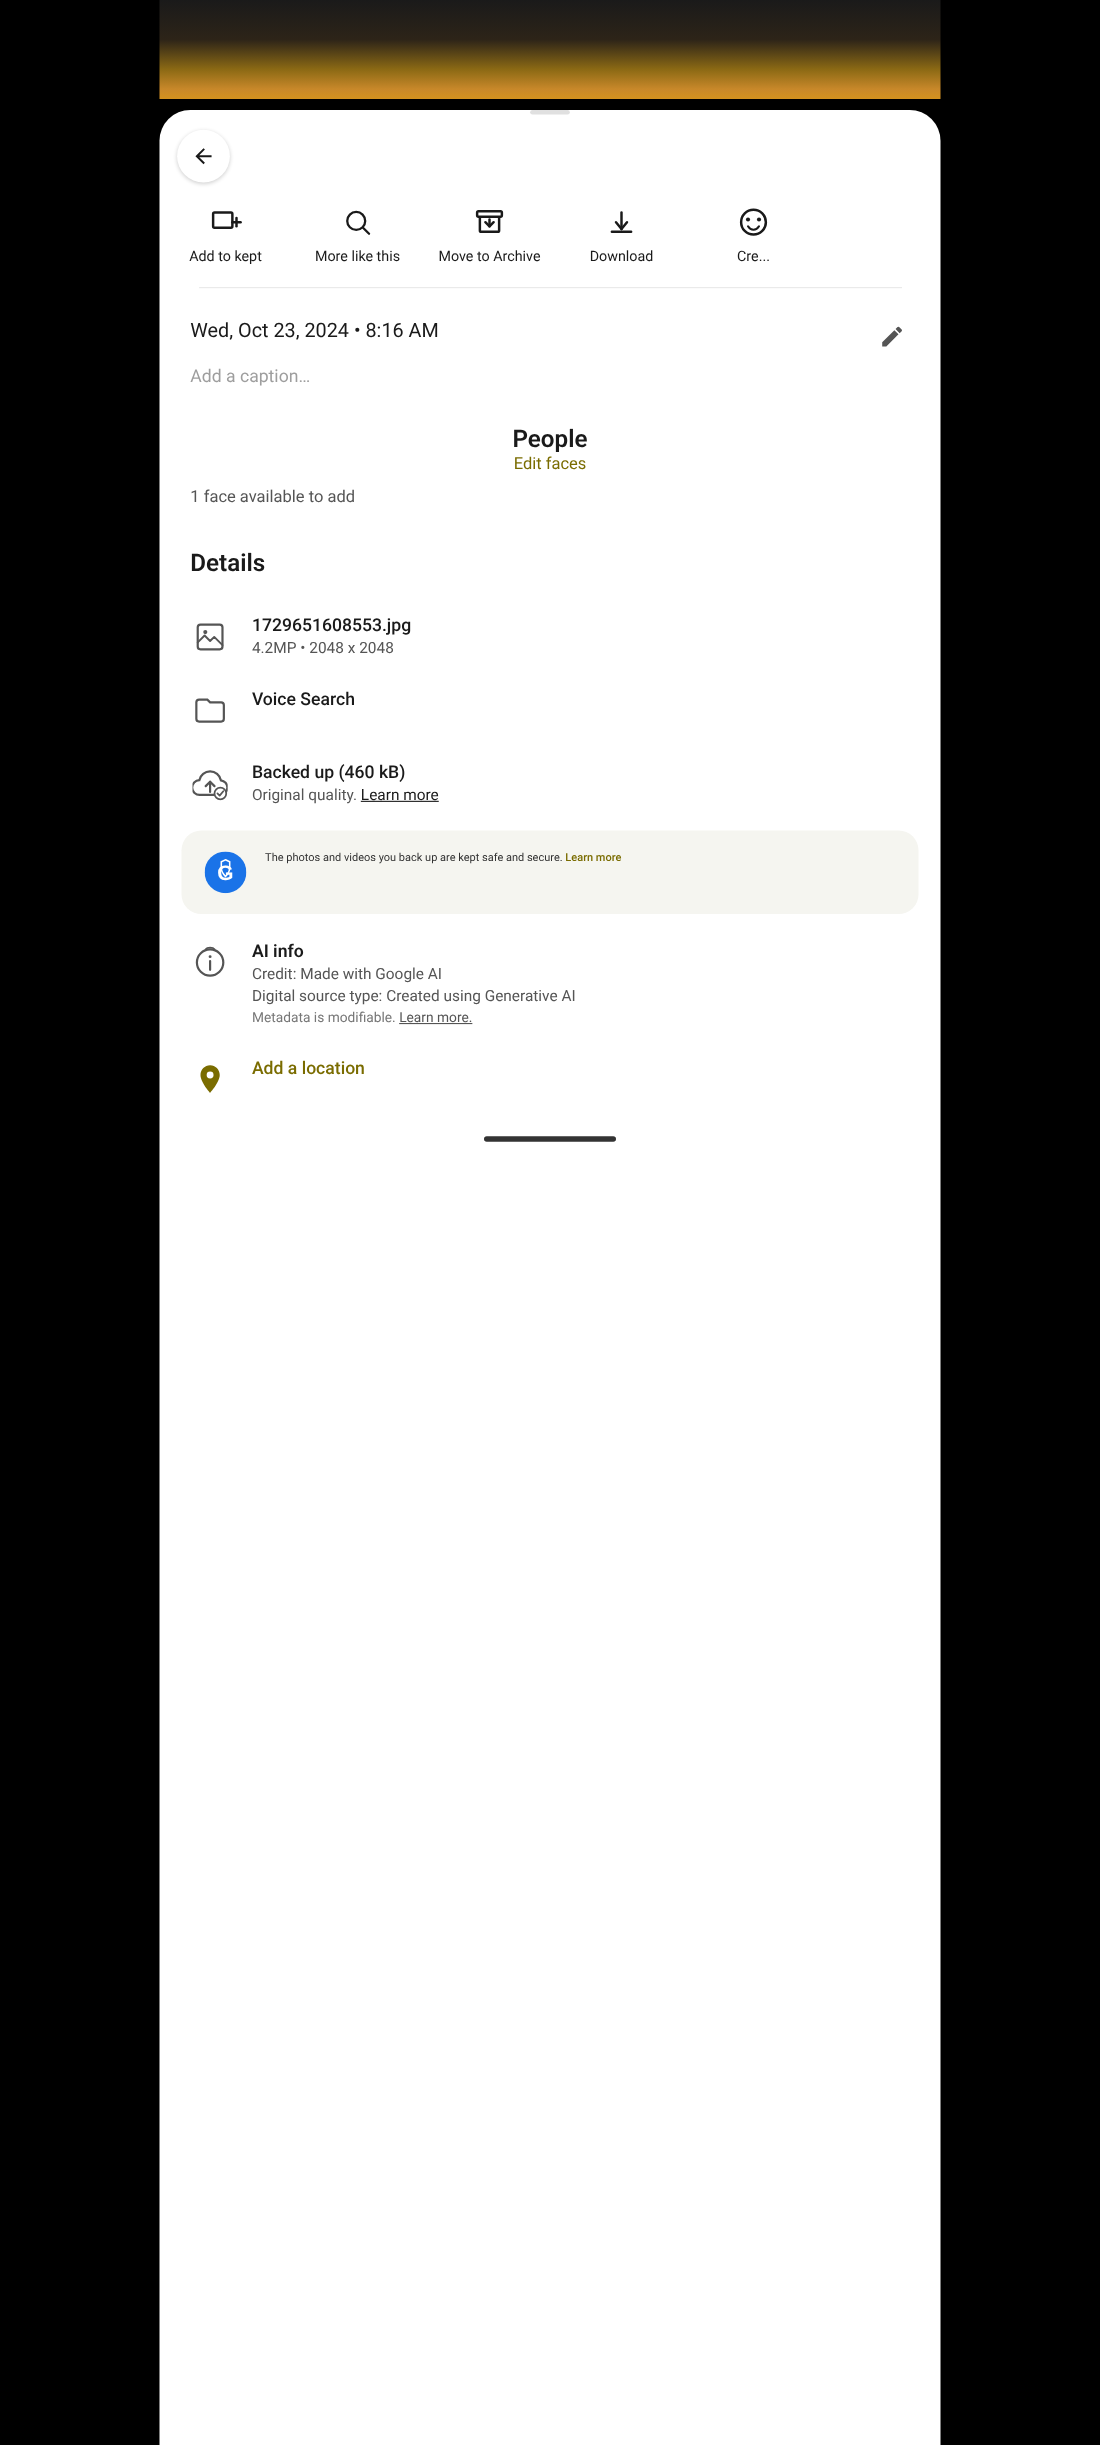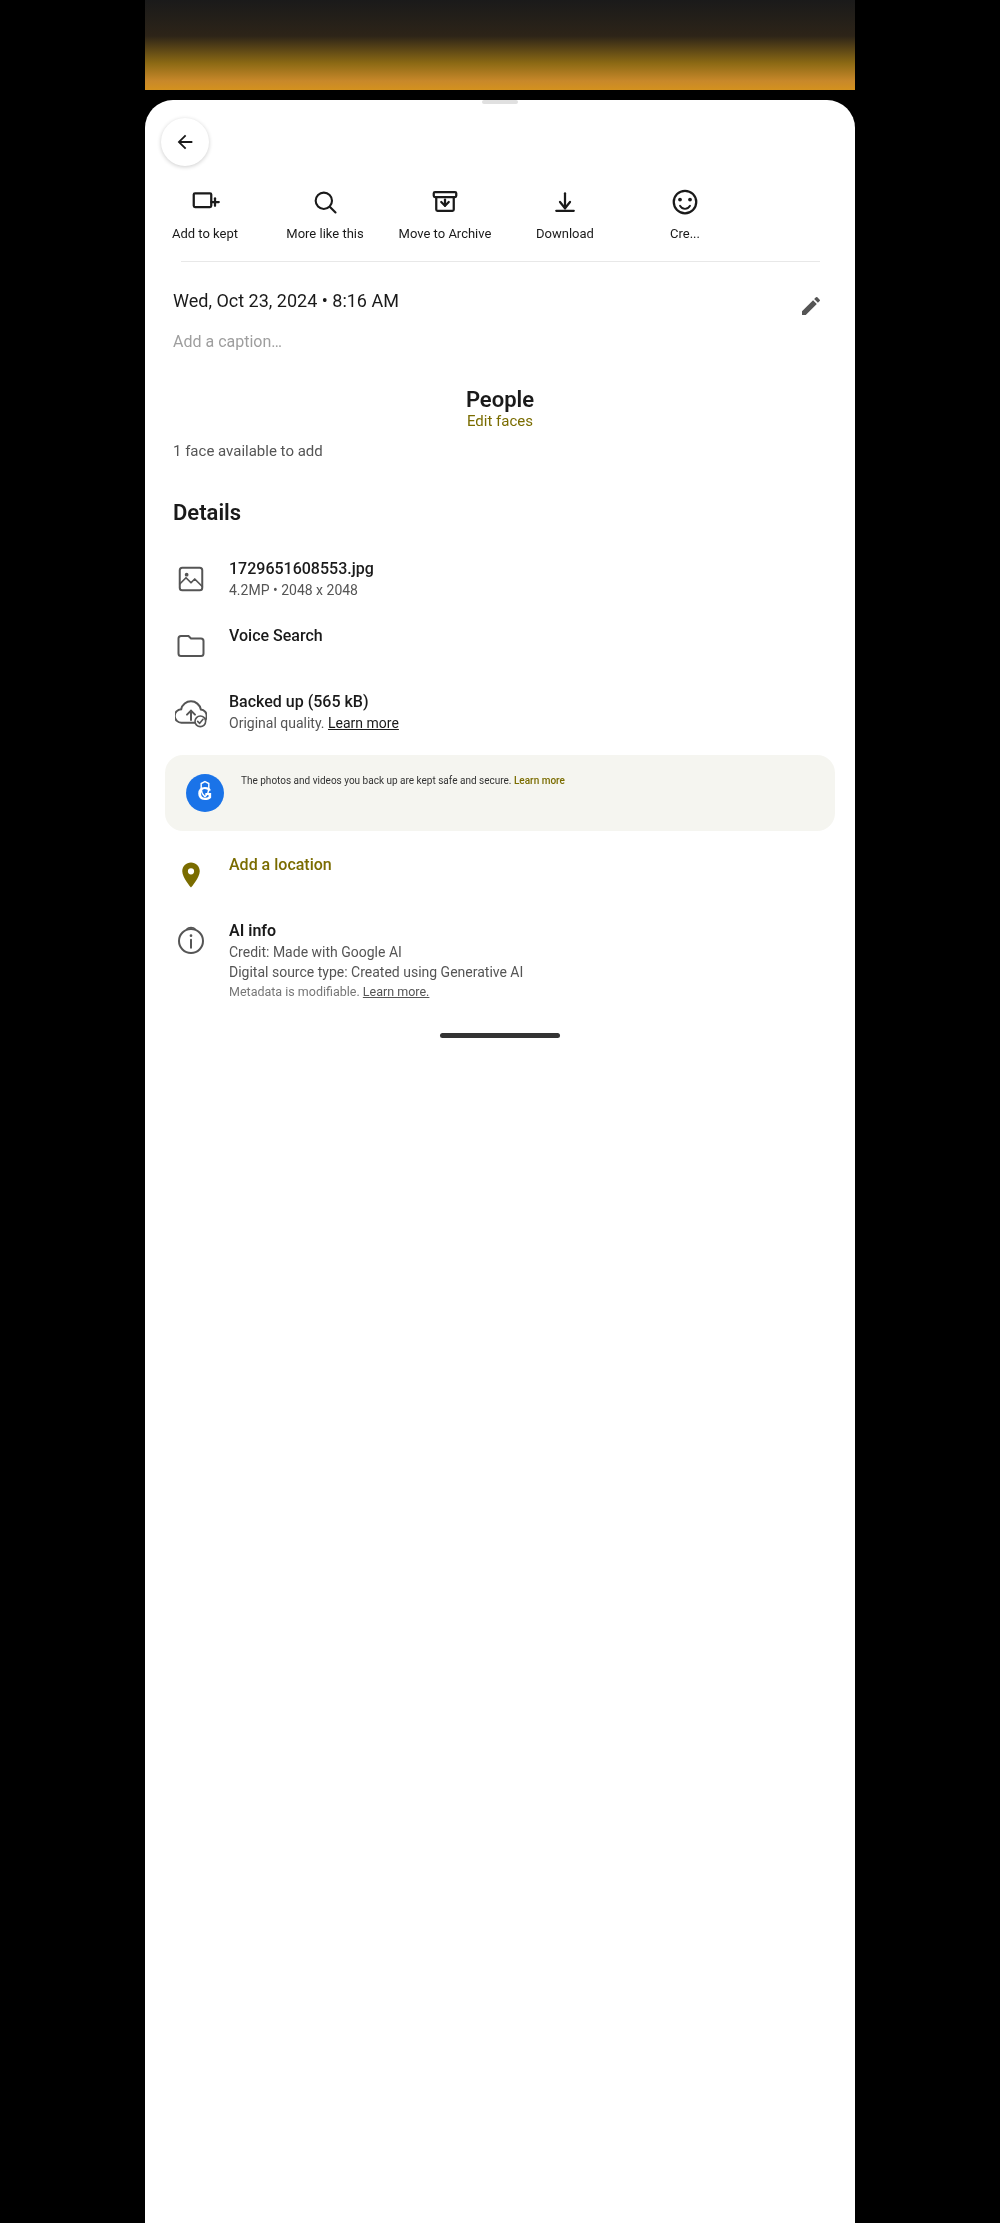--- a/index.html
+++ b/index.html
@@ -425,50 +425,39 @@
       <div class="detail-icon">
         <svg width="32" height="32" viewBox="0 0 24 24" fill="none">
           <path d="M19.35 10.04A7.49 7.49 0 0012 4a7.5 7.5 0 00-7.34 5.93A5 5 0 005 20h14a5 5 0 00.35-9.96z" stroke="#555" stroke-width="1.5" fill="none"></path>
           <polyline points="9,14 12,11 15,14" stroke="#555" stroke-width="1.5" fill="none" stroke-linecap="round" stroke-linejoin="round"></polyline>
           <line x1="12" y1="11" x2="12" y2="18" stroke="#555" stroke-width="1.5" stroke-linecap="round"></line>
           <circle cx="19" cy="19" r="4" fill="white" stroke="#555" stroke-width="1.2"></circle>
           <polyline points="17,19 18.5,20.5 21,17.5" stroke="#555" stroke-width="1.2" fill="none" stroke-linecap="round" stroke-linejoin="round"></polyline>
         </svg>
       </div>
       <div class="detail-content">
-        <span class="detail-main">Backed up (565 kB)</span>
+        <span class="detail-main">Backed up (460 kB)</span>
         <span class="detail-sub">
           <span>Original quality.</span>
           <a class="detail-link">Learn more</a>
         </span>
       </div>
     </div>
 
     <div class="security-banner">
       <div class="security-icon">
         <svg width="38" height="38" viewBox="0 0 40 40">
           <circle cx="20" cy="20" r="20" fill="#1a73e8"></circle>
           <text x="20" y="27" font-size="20" text-anchor="middle" fill="white" font-family="Arial" font-weight="bold">G</text>
           <path d="M20 8 L24 10 L24 16 C24 20 20 24 20 24 C20 24 16 20 16 16 L16 10 Z" fill="none" stroke="white" stroke-width="1.5"></path>
         </svg>
       </div>
       <div class="security-text">
         <span>The photos and videos you back up are kept safe and secure.</span>
         <a class="security-learn-more">Learn more</a>
-      </div>
-    </div>
-
-    <div class="detail-row">
-      <div class="detail-icon">
-        <svg width="30" height="30" viewBox="0 0 24 24" fill="none">
-          <path d="M12 2C8.13 2 5 5.13 5 9c0 5.25 7 13 7 13s7-7.75 7-13c0-3.87-3.13-7-7-7zm0 9.5a2.5 2.5 0 110-5 2.5 2.5 0 010 5z" fill="#7a6c00"></path>
-        </svg>
-      </div>
-      <div class="detail-content">
-        <a class="location-link">Add a location</a>
       </div>
     </div>
 
     <div class="detail-row">
       <div class="detail-icon">
         <svg width="32" height="32" viewBox="0 0 24 24" fill="none">
           <circle cx="12" cy="12" r="9" stroke="#555" stroke-width="1.5" fill="none"></circle>
           <circle cx="12" cy="8" r="1" fill="#555"></circle>
           <line x1="12" y1="11" x2="12" y2="17" stroke="#555" stroke-width="1.5" stroke-linecap="round"></line>
           <path d="M14 5.5 A2.5 2.5 0 01 14 5.5" stroke="#555" stroke-width="1.5"></path>
@@ -479,18 +468,29 @@
         <span class="detail-main">AI info</span>
         <span class="detail-sub">Credit: Made with Google AI</span>
         <span class="detail-sub">Digital source type: Created using Generative AI</span>
         <span class="ai-meta">
           <span>Metadata is modifiable.</span>
           <a class="ai-meta-link">Learn more.</a>
         </span>
       </div>
     </div>
 
+    <div class="detail-row">
+      <div class="detail-icon">
+        <svg width="30" height="30" viewBox="0 0 24 24" fill="none">
+          <path d="M12 2C8.13 2 5 5.13 5 9c0 5.25 7 13 7 13s7-7.75 7-13c0-3.87-3.13-7-7-7zm0 9.5a2.5 2.5 0 110-5 2.5 2.5 0 010 5z" fill="#7a6c00"></path>
+        </svg>
+      </div>
+      <div class="detail-content">
+        <a class="location-link">Add a location</a>
+      </div>
+    </div>
+
     <div class="bottom-nav">
       <div class="bottom-bar-handle"></div>
     </div>
 
   </div>
 </div>
 
 </body></html>

